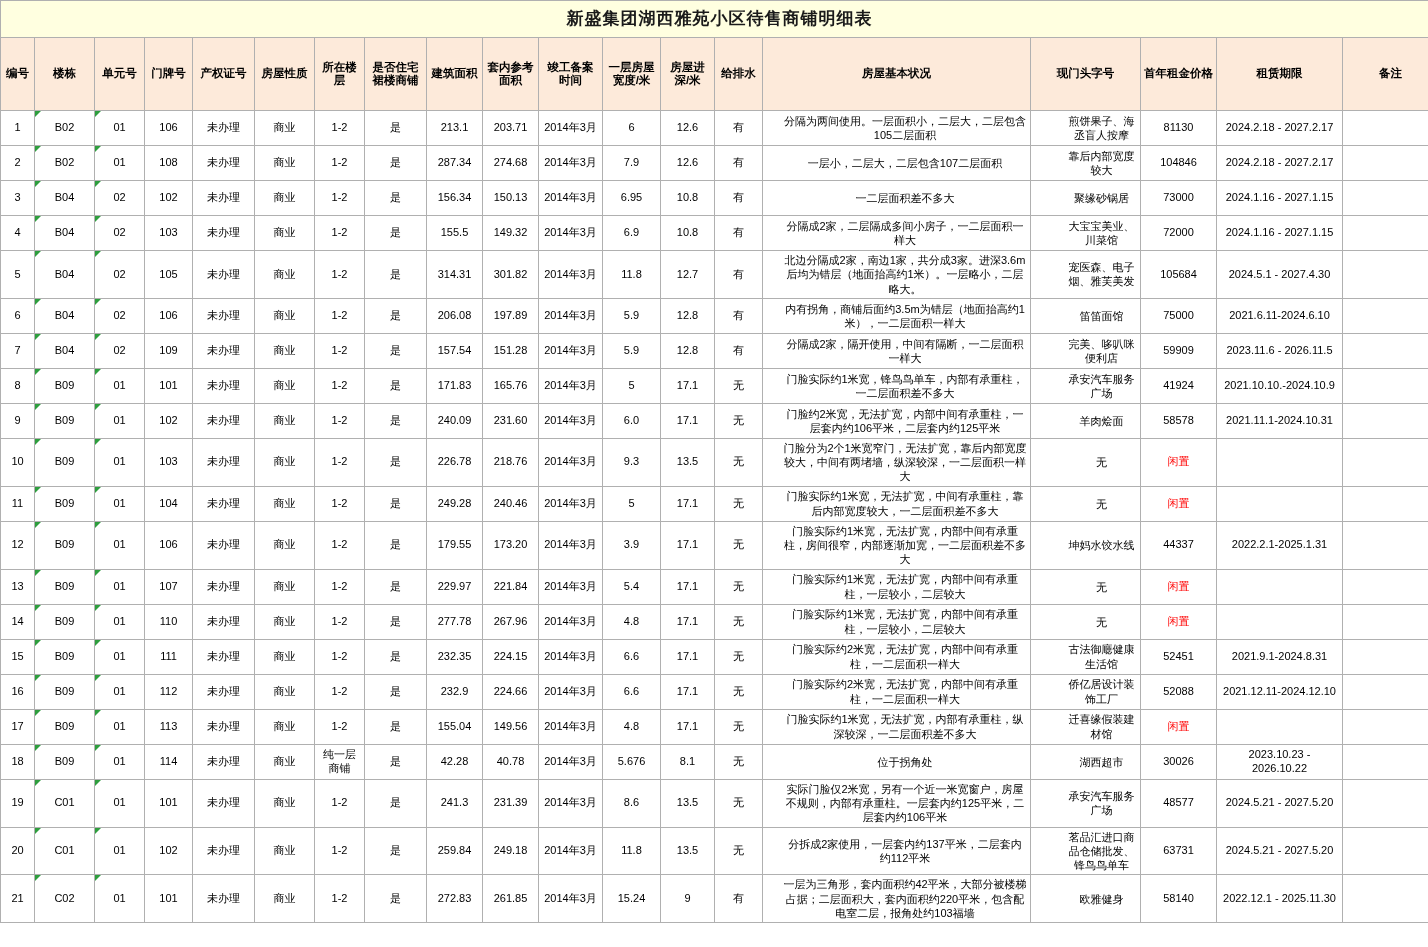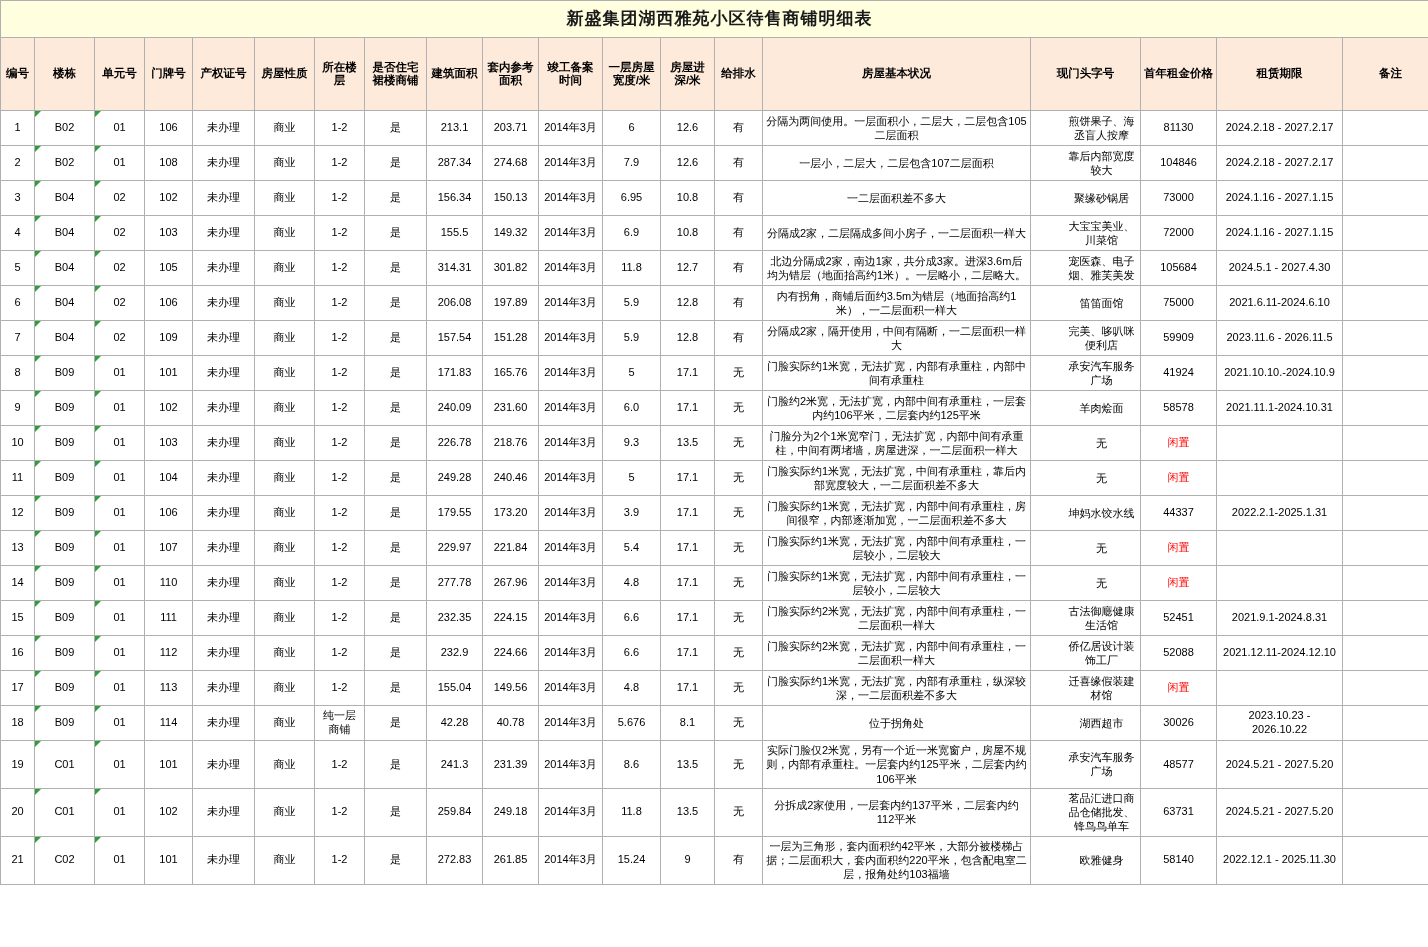--- a/index.html
+++ b/index.html
@@ -36,21 +36,21 @@
     line-height:1.25;
   }
   .flagged{position:relative;}
   .flagged::before{
     content:"";
     position:absolute;
     left:0;top:0;
     border-top:6px solid #2e9e3e;
     border-right:6px solid transparent;
   }
-  .desc{font-size:11px;line-height:1.3;}
+  .desc{font-size:11px;line-height:1.3;padding-left:20px;}
   .shop{font-size:11px;line-height:1.3;padding-left:35px;}
   .vacant{color:#ff0000;margin-left:25px;}
   .col-idx{width:34px;}
   .col-bldg{width:60px;}
   .col-unit{width:50px;}
   .col-door{width:48px;}
   .col-cert{width:62px;}
   .col-nature{width:60px;}
   .col-floor{width:50px;}
   .col-podium{width:62px;}
@@ -274,21 +274,21 @@
           <td>未办理</td>
           <td>商业</td>
           <td>1-2</td>
           <td>是</td>
           <td>171.83</td>
           <td>165.76</td>
           <td>2014年3月</td>
           <td>5</td>
           <td>17.1</td>
           <td>无</td>
-          <td class="desc">门脸实际约1米宽，无法扩宽，内部有承重柱，内部中间有承重柱</td>
+          <td class="desc">门脸实际约1米宽，锋鸟鸟单车，内部有承重柱，一二层面积差不多大</td>
           <td class="shop">承安汽车服务广场</td>
           <td>41924</td>
           <td>2021.10.10.-2024.10.9</td>
           <td></td>
         </tr>
         <tr>
           <td>9</td>
           <td class="flagged">B09</td>
           <td class="flagged">01</td>
           <td>102</td>
@@ -316,21 +316,21 @@
           <td>未办理</td>
           <td>商业</td>
           <td>1-2</td>
           <td>是</td>
           <td>226.78</td>
           <td>218.76</td>
           <td>2014年3月</td>
           <td>9.3</td>
           <td>13.5</td>
           <td>无</td>
-          <td class="desc">门脸分为2个1米宽窄门，无法扩宽，内部中间有承重柱，中间有两堵墙，房屋进深，一二层面积一样大</td>
+          <td class="desc">门脸分为2个1米宽窄门，无法扩宽，靠后内部宽度较大，中间有两堵墙，纵深较深，一二层面积一样大</td>
           <td class="shop">无</td>
           <td class="vacant">闲置</td>
           <td></td>
           <td></td>
         </tr>
         <tr>
           <td>11</td>
           <td class="flagged">B09</td>
           <td class="flagged">01</td>
           <td>104</td>

